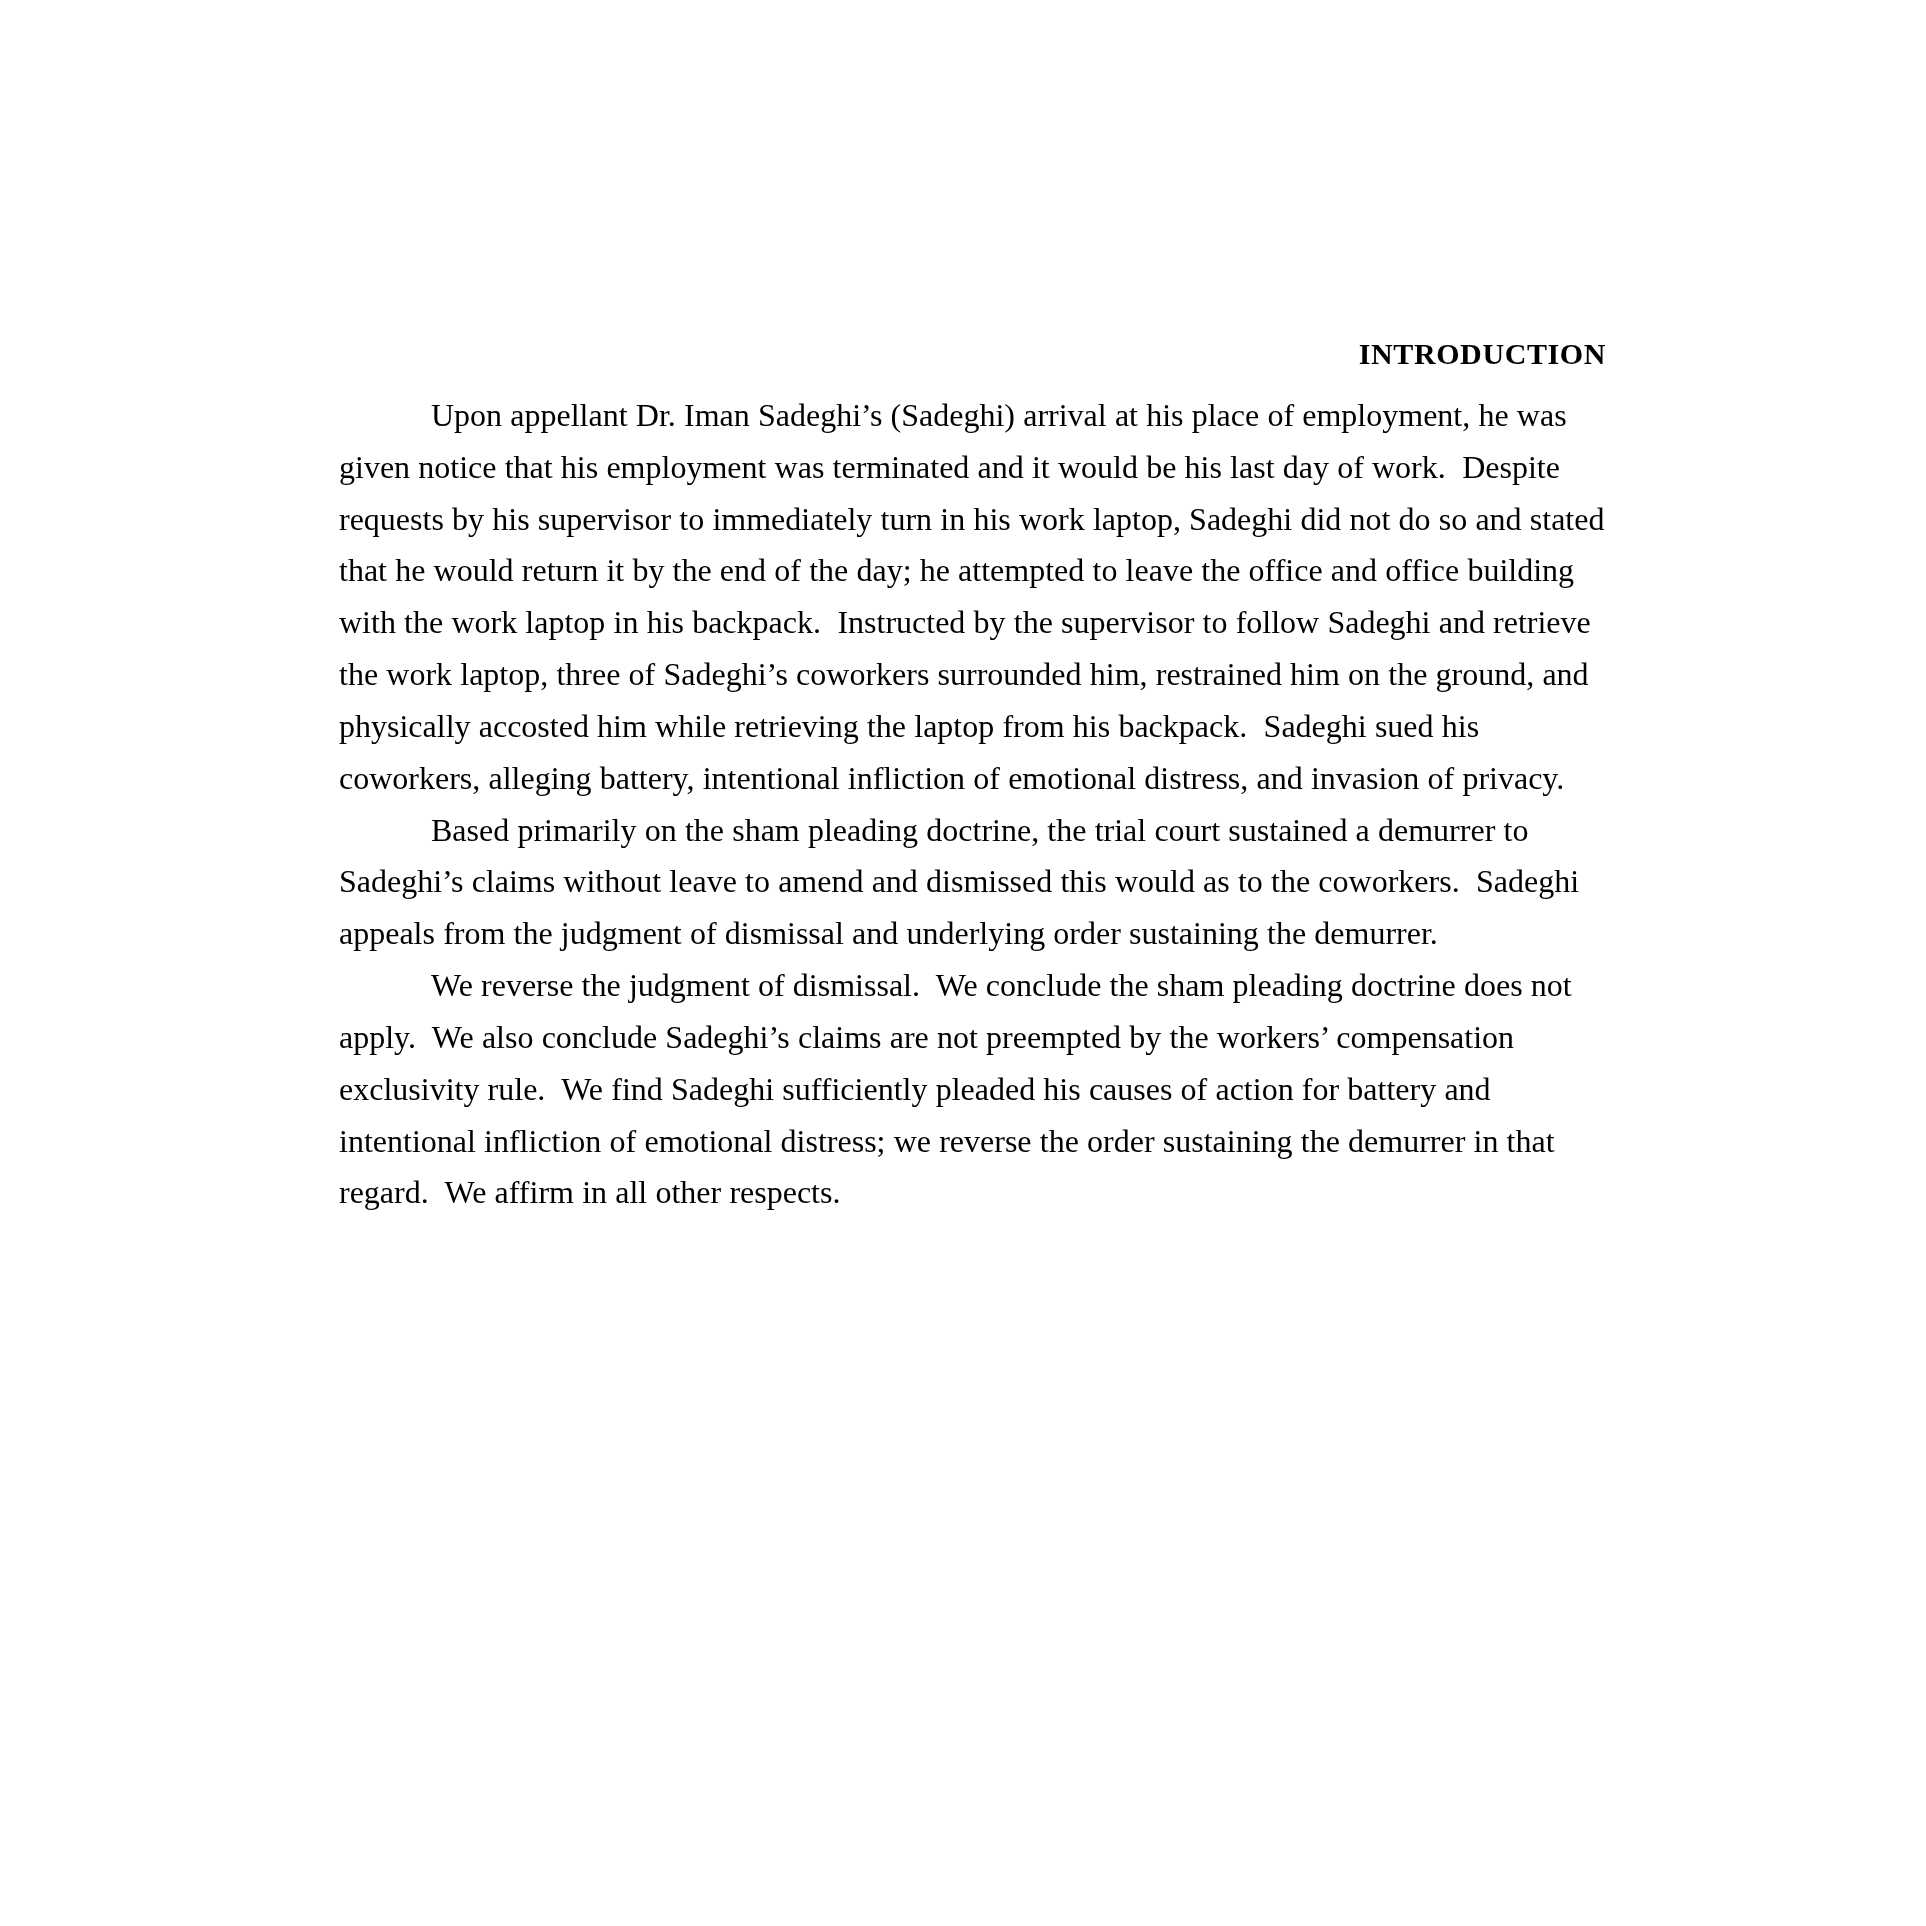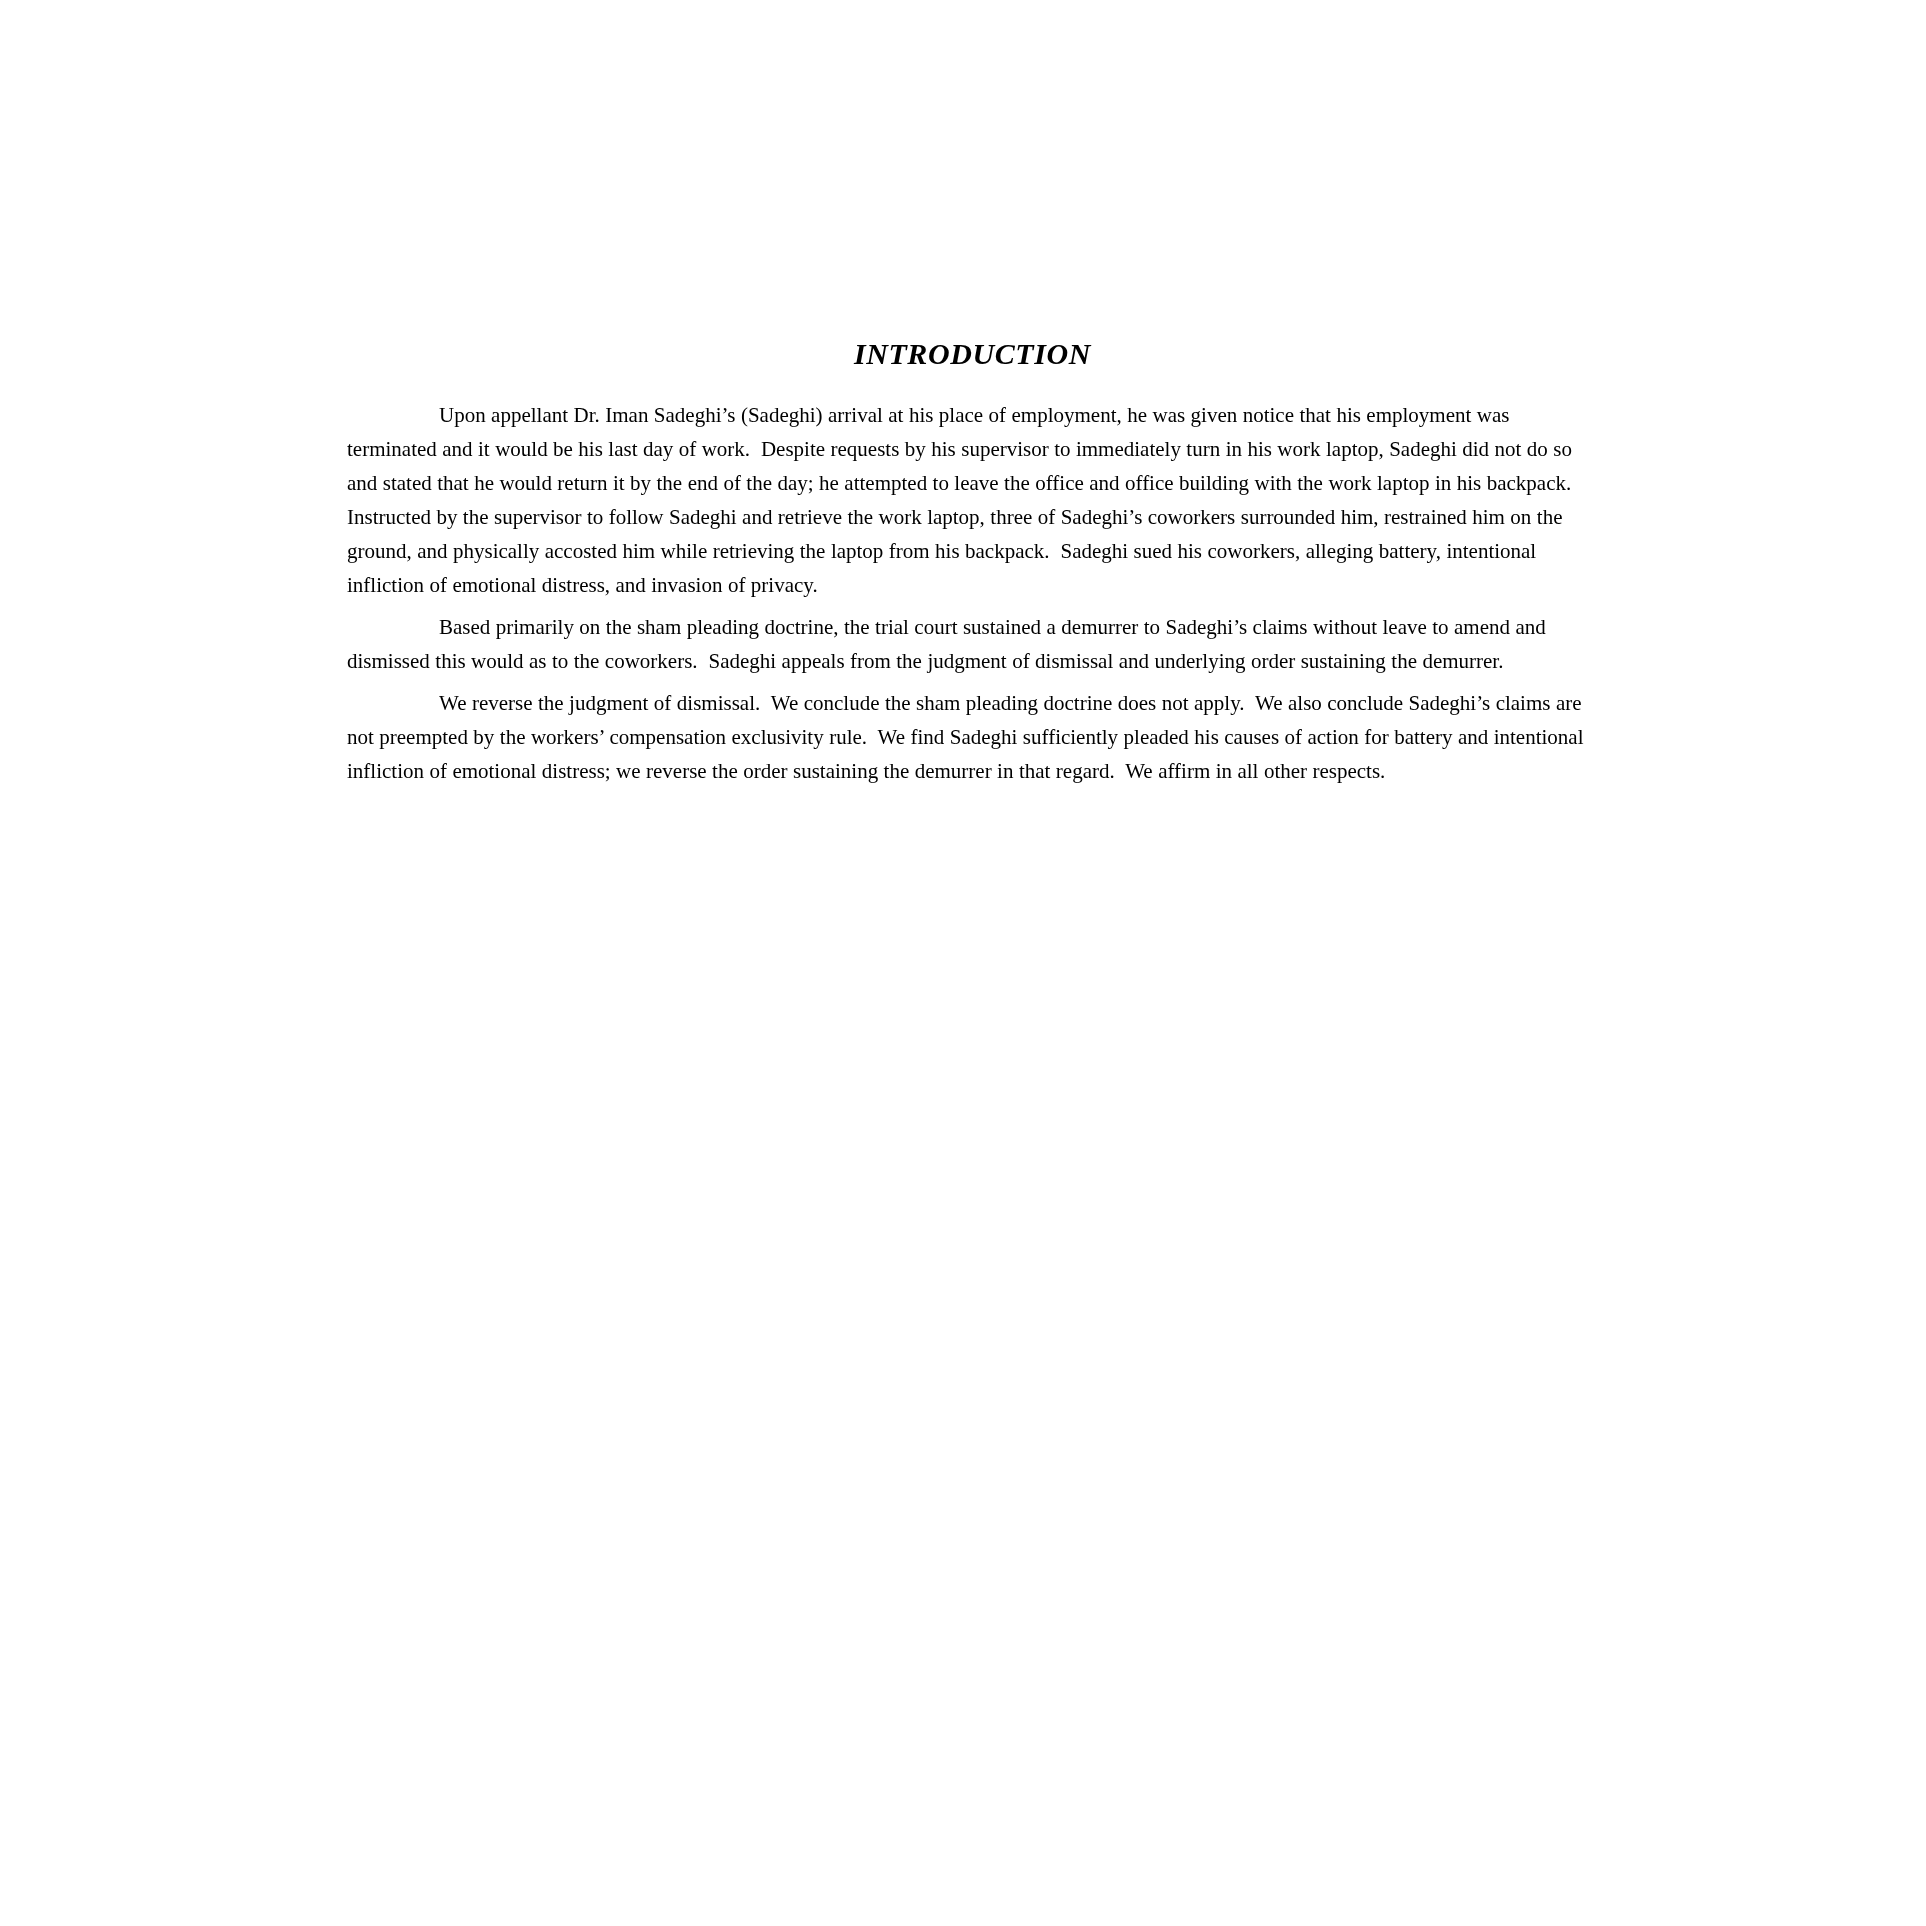--- a/index.html
+++ b/index.html
@@ -27,33 +27,32 @@
   .content {
     position: absolute;
     left: 339px;
     top: 339px;
     width: 1267px;
   }
 
   .doc-heading {
     font-size: 30px;
     font-weight: bold;
-    text-align: center;
+    text-align: right;
     letter-spacing: 0.6px;
     line-height: 1.0;
-    margin: 0 0 29px 0;
+    margin: 0 0 21px 0;
     font-family: "Liberation Serif", "DejaVu Serif", serif;
-    font-style: italic;
   }
 
   .body-paragraph {
-    font-size: 21px;
+    font-size: 32px;
     line-height: 1.62;
     text-align: left;
-    margin: 8px;
+    margin: 0;
     text-indent: 92px;
     white-space: pre-wrap;
     word-spacing: 0.2px;
     font-family: "Liberation Serif", "DejaVu Serif", serif;
   }
 </style>
 </head>
 <body>
 
 <div class="page">

